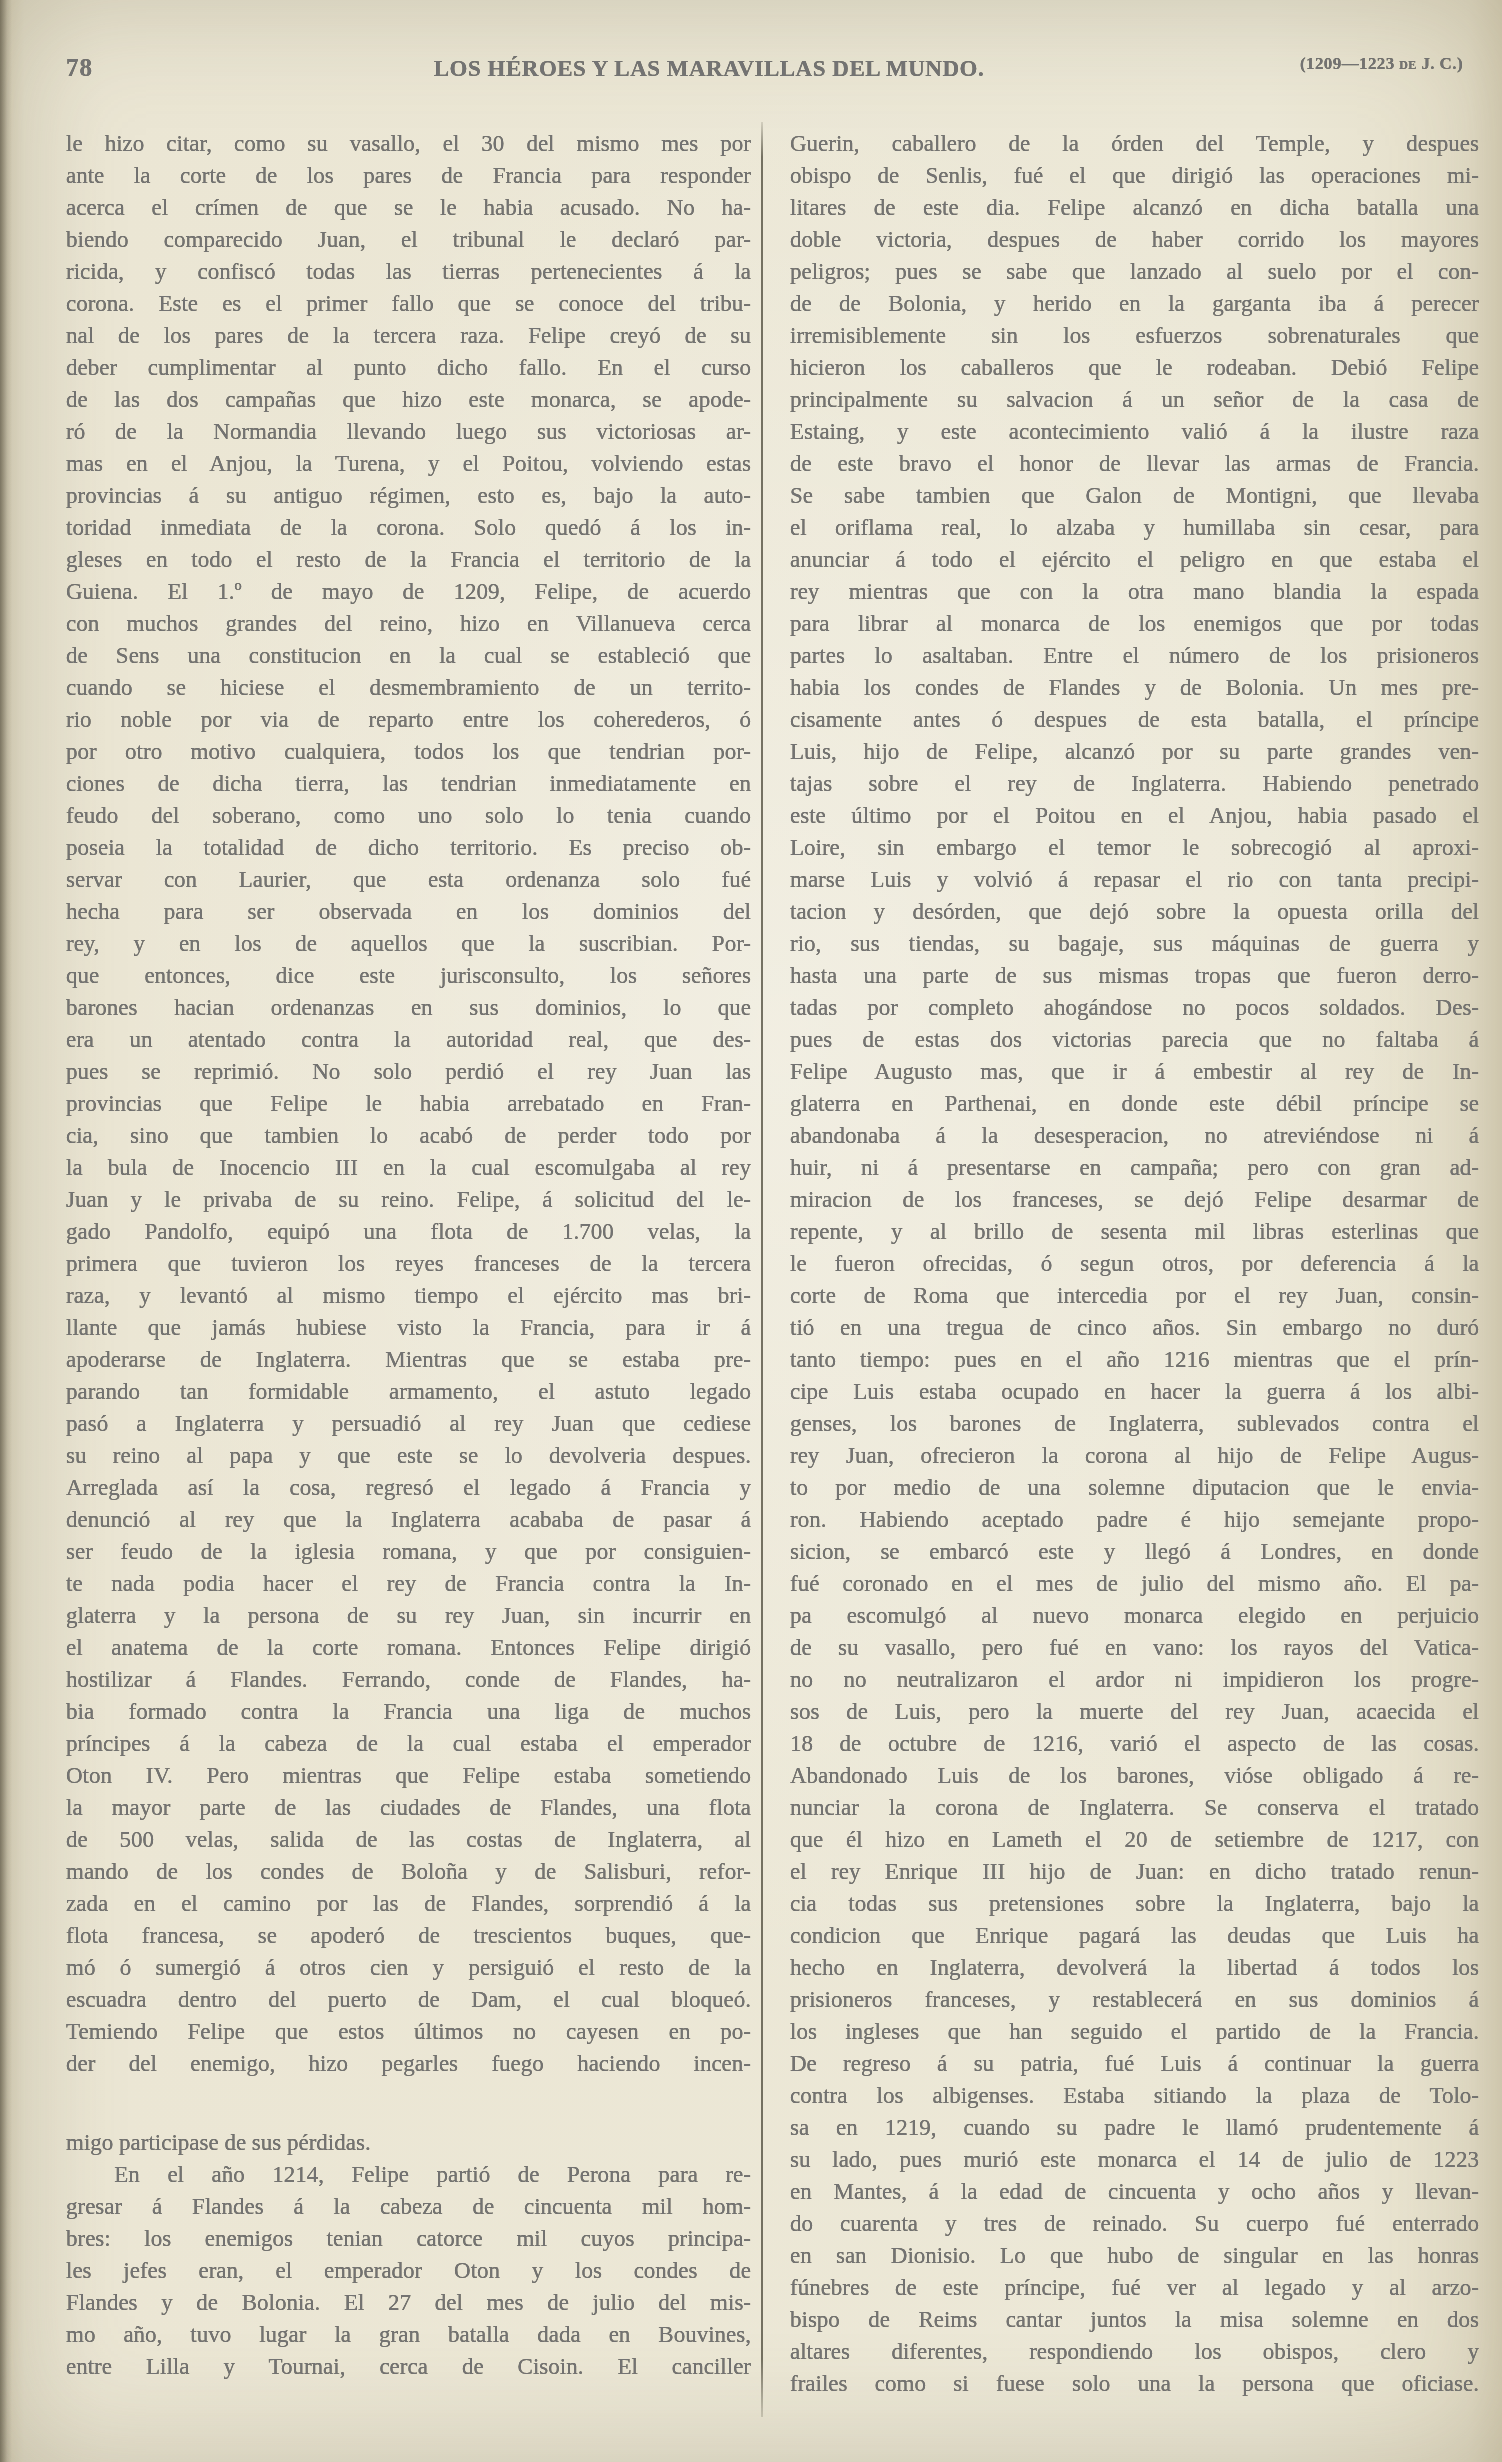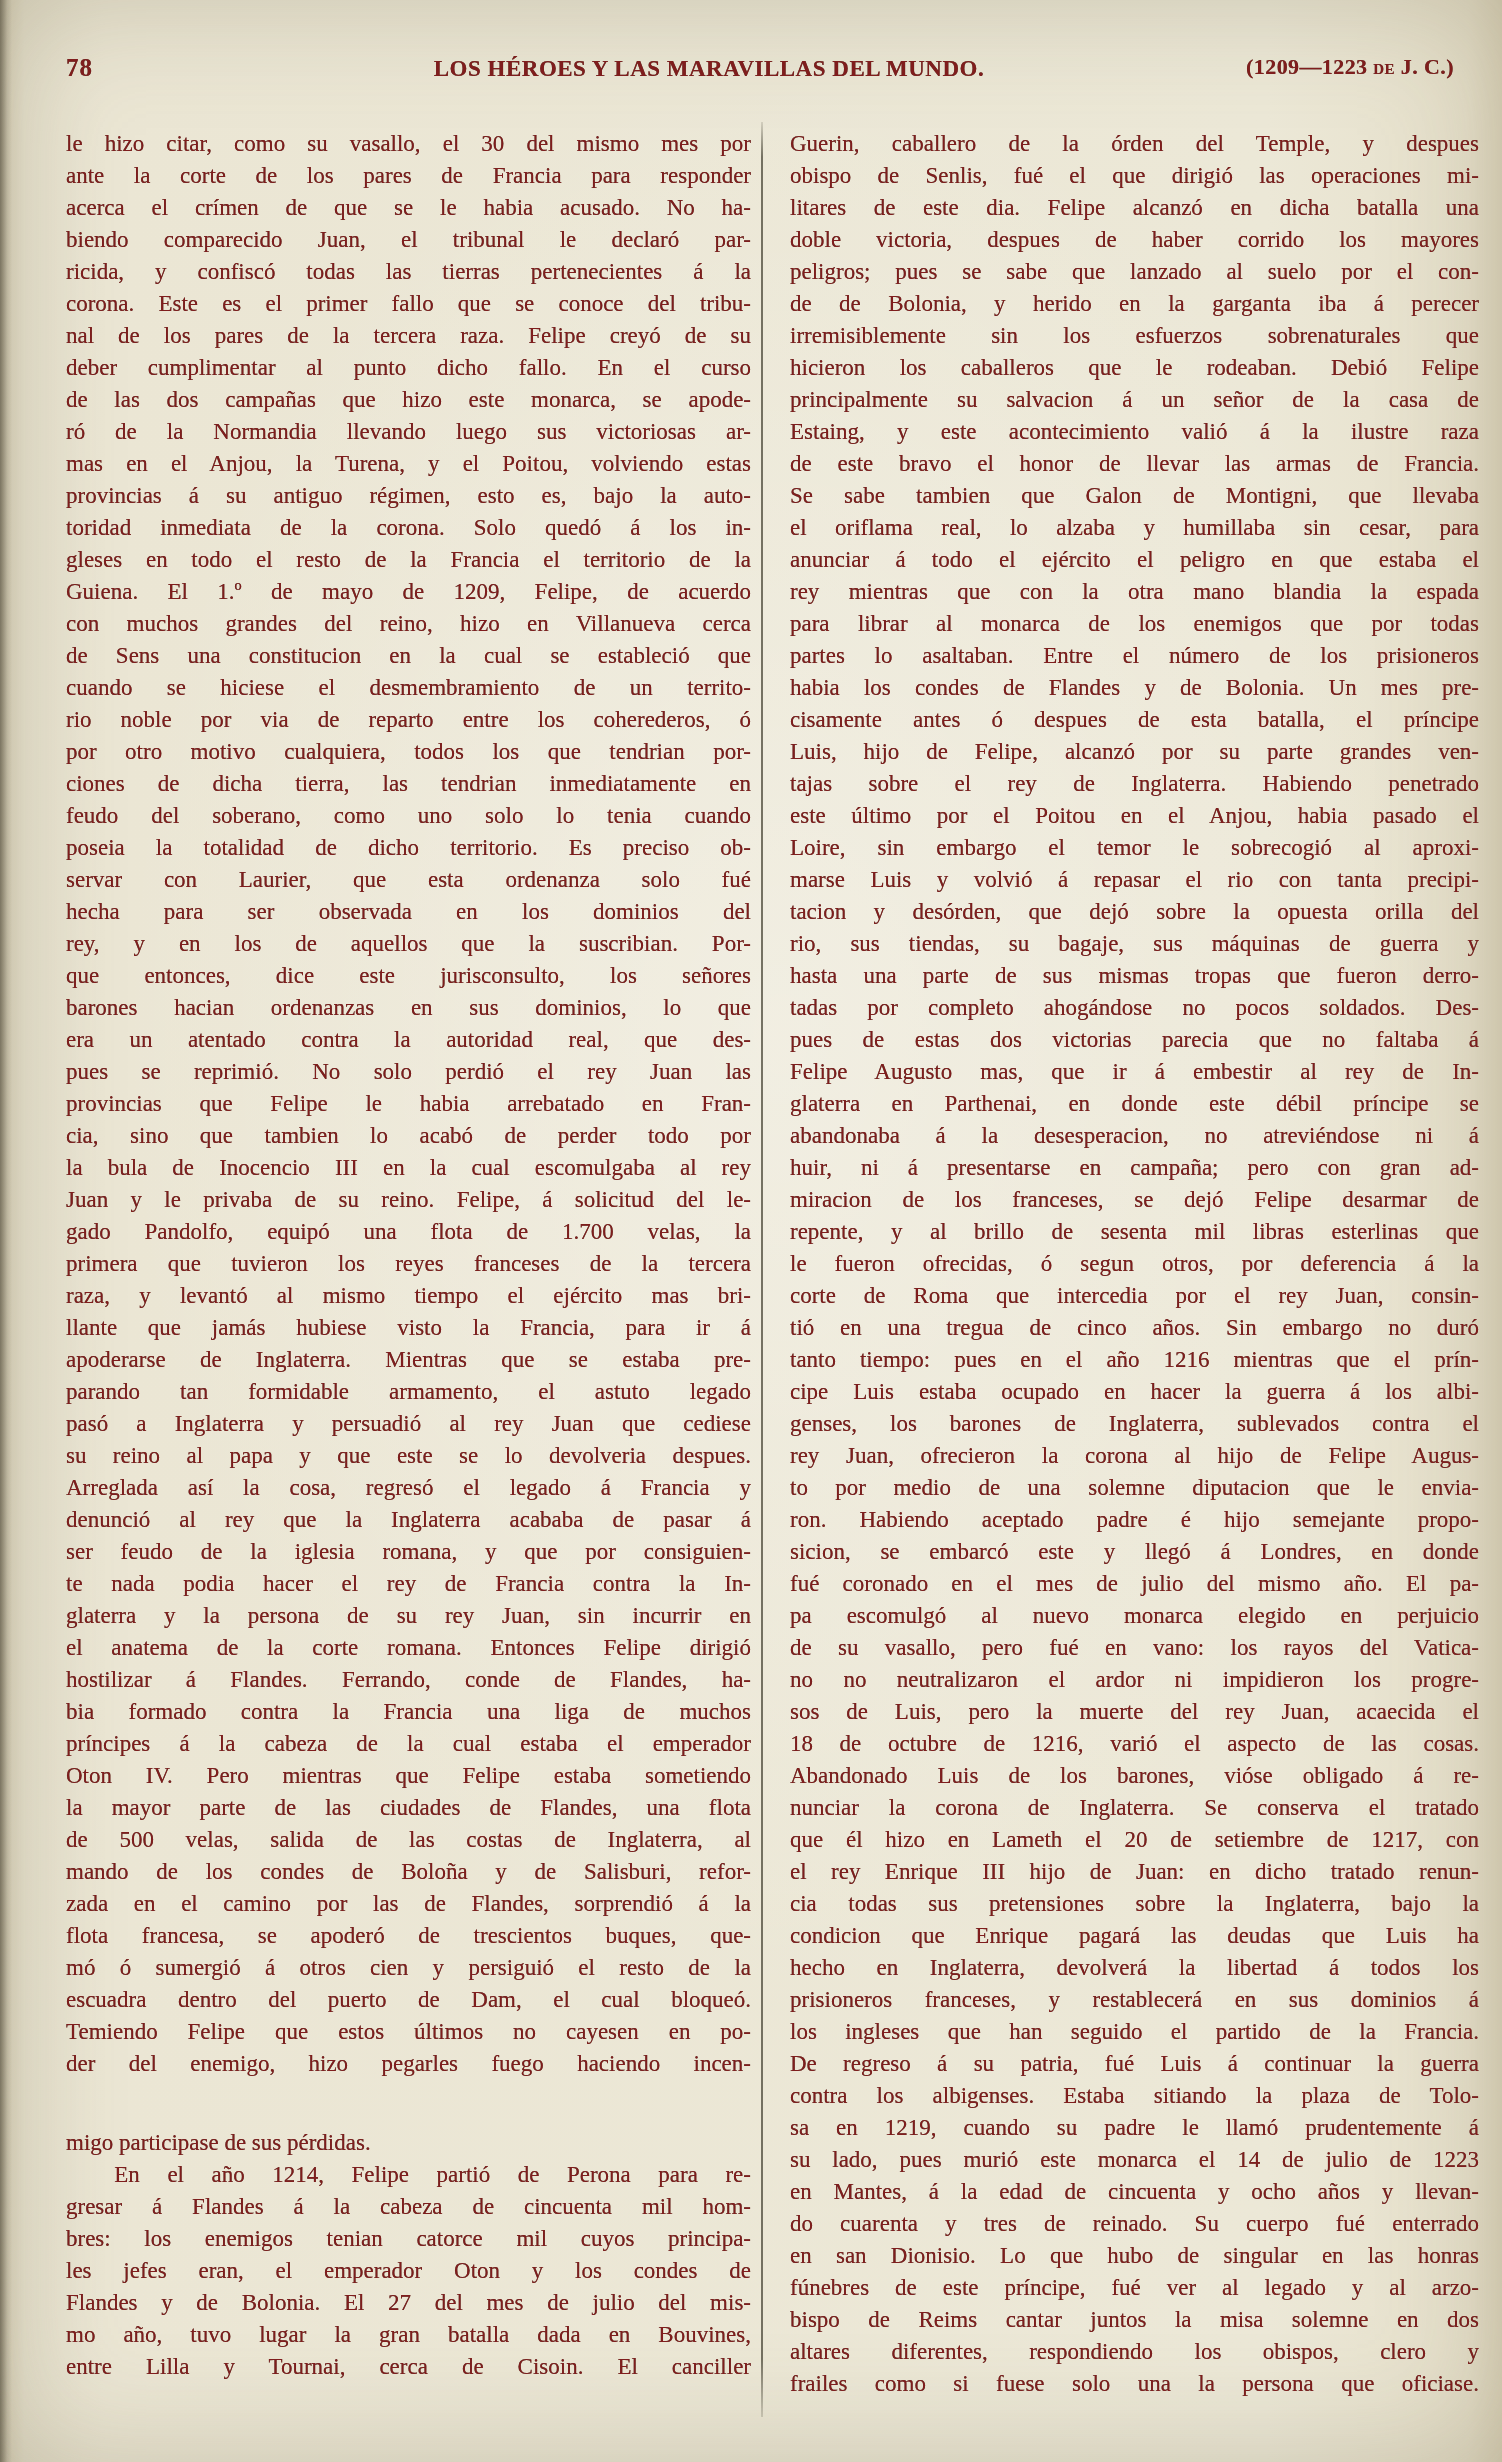--- a/index.html
+++ b/index.html
@@ -13,33 +13,33 @@
     background:
       radial-gradient(ellipse 961px 1398px at 52% 42%, rgba(255,255,255,0.30), rgba(255,255,255,0) 70%),
       linear-gradient(90deg, #d8d0b8 0px, #e7e2cf 24.5px, #ebe6d4 105px, #ece8d7 1267px, #e6e0cb 1468px, #ded6be 1503px),
       linear-gradient(180deg, #d9d2bc 0px, #e9e4d1 31px, #e9e4d1 2394px, #e2dcc6 2462px);
     box-shadow: inset 0 0 122px rgba(116,106,74,0.30);
   }
   .paper::before{ 
     content:"";position:absolute;left:0;top:0;bottom:0;width:12.2px;
     background:linear-gradient(90deg, rgba(60,55,40,0.55), rgba(60,55,40,0.12) 60%, rgba(60,55,40,0));
   }
-  .ink{ color:#7f1d1d; text-shadow:0 0 0.5px rgba(72,68,52,0.85); }
+  .ink{ color:#737373; text-shadow:0 0 0.5px rgba(72,68,52,0.85); }
 
   .hdr-num{
     position:absolute;left:66px;top:54px;
     font-size:25px;font-weight:bold;letter-spacing:0.9px;
   }
   .hdr-title{
     position:absolute;left:709px;top:56px;transform:translateX(-50%);
     font-size:23px;font-weight:bold;letter-spacing:0.5px;white-space:nowrap;
   }
   .hdr-date{
-    position:absolute;right:49px;top:54px;
-    font-size:22px;font-weight:bold;font-variant:small-caps;white-space:nowrap;letter-spacing:0.4px;
+    position:absolute;right:40px;top:54px;
+    font-size:17px;font-weight:bold;font-variant:small-caps;white-space:nowrap;letter-spacing:0.4px;
   }
 
   .col{
     position:absolute;top:128px;
     font-size:23px;
   }
   .col-left{ left:66px;  width:685px; }
   .col-right{ left:780px; width:689px;margin-left:10px; }
 
   .line{

